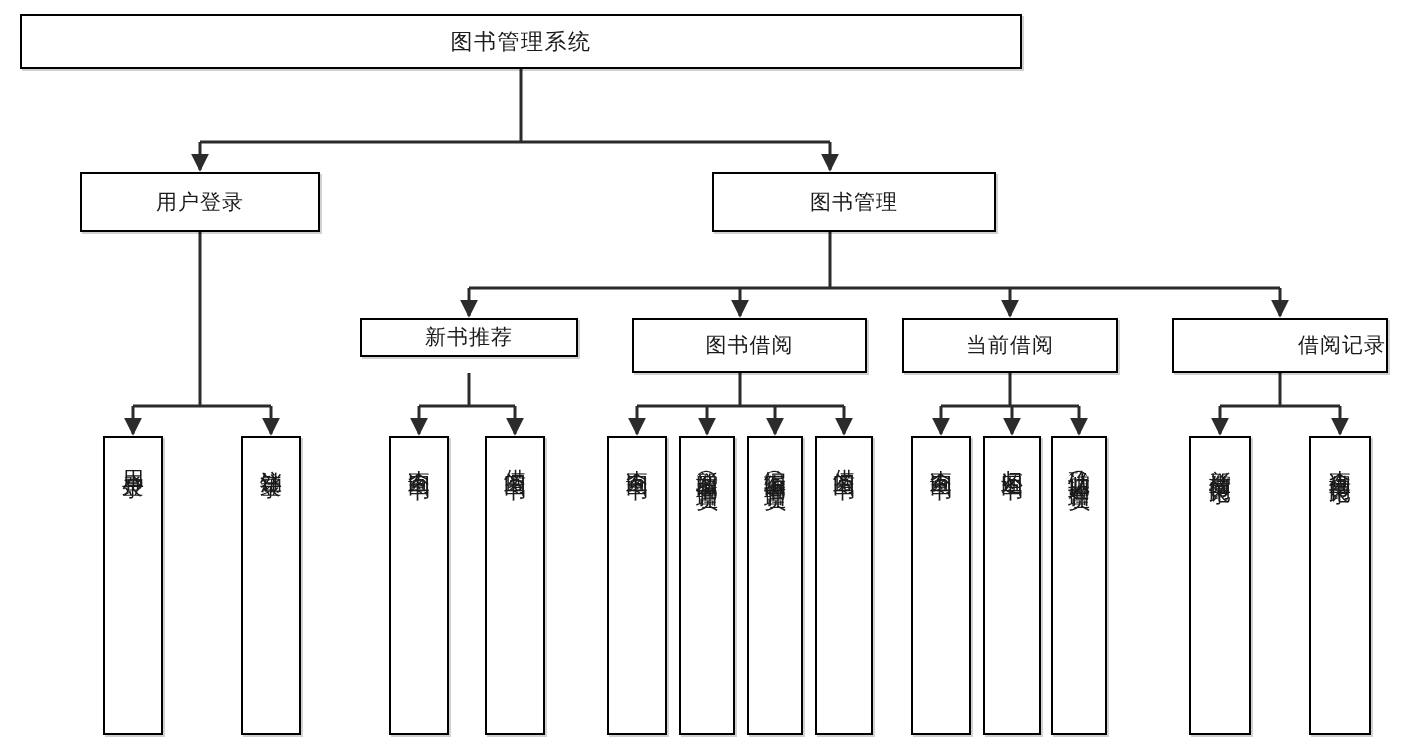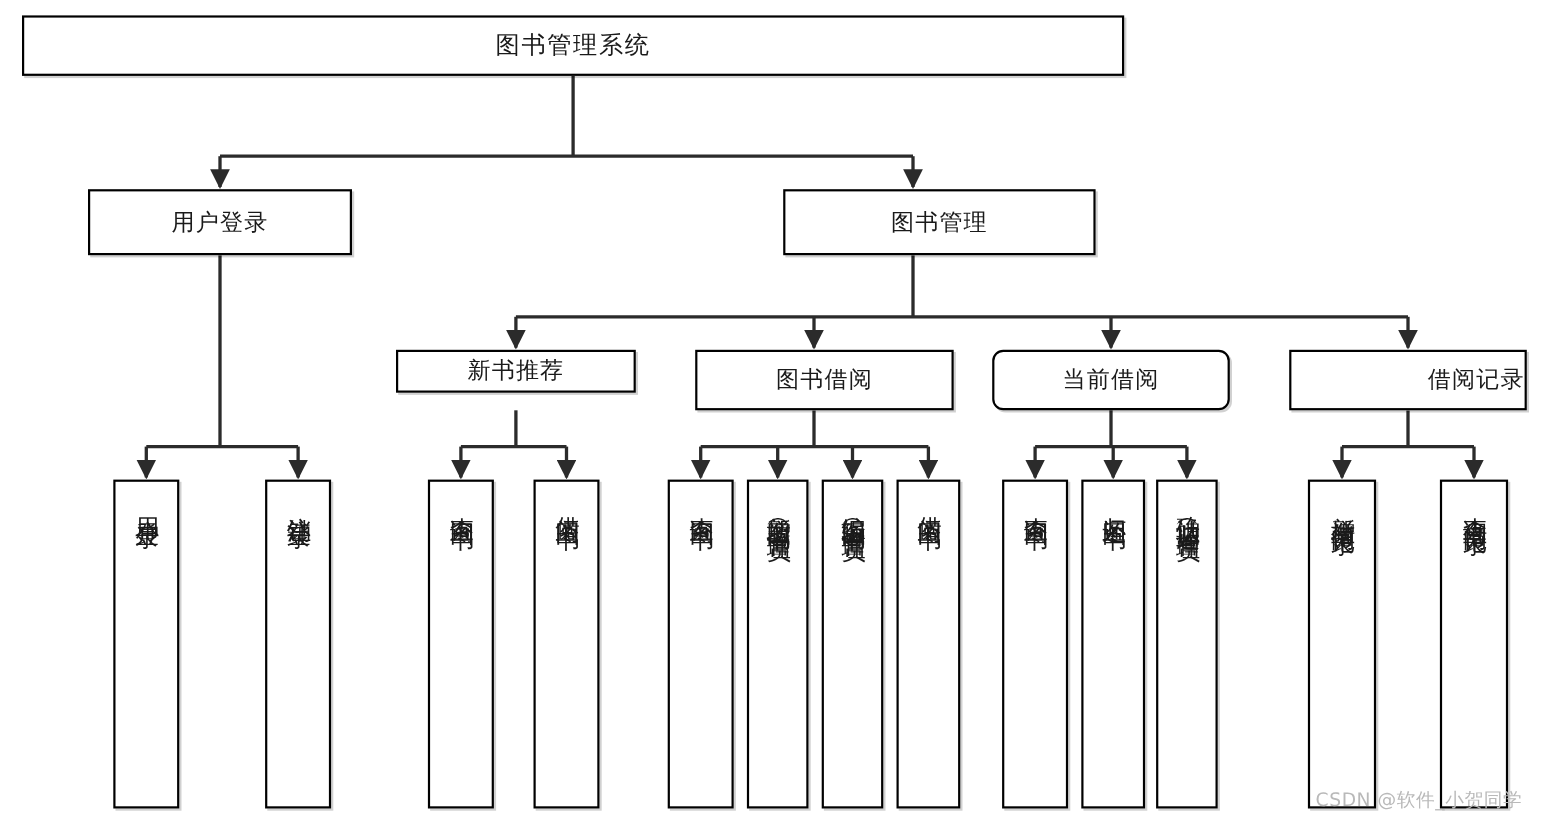--- a/index.html
+++ b/index.html
@@ -132,21 +132,21 @@
       </div>
       <div class="node h" style="left: 712px; top: 172px; width: 284px; height: 60px;">
         <span class="label">图书管理</span>
       </div>
       <div class="node h" style="left: 360px; top: 318px; width: 218px; height: 39px;">
         <span class="label">新书推荐</span>
       </div>
       <div class="node h" style="left: 632px; top: 318px; width: 235px; height: 55px;">
         <span class="label">图书借阅</span>
       </div>
-      <div class="node h" style="left: 902px; top: 318px; width: 216px; height: 55px; border-radius: 10px;">
+      <div class="node h" style="left: 902px; top: 318px; width: 216px; height: 55px;">
         <span class="label">当前借阅</span>
       </div>
       <div class="node h" style="left: 1172px; top: 318px; width: 216px; height: 55px; justify-content: flex-end;">
         <span class="label">借阅记录</span>
       </div>
       <div class="node v" style="left: 103px; top: 436px; width: 60px; height: 299px;">
         <span class="label">用户登录</span>
       </div>
       <div class="node v" style="left: 241px; top: 436px; width: 60px; height: 299px;">
         <span class="label">注销登录</span>
@@ -179,15 +179,14 @@
         <span class="label">确认归还（管理员）</span>
       </div>
       <div class="node v" style="left: 1189px; top: 436px; width: 62px; height: 299px;">
         <span class="label">新增借阅记录</span>
       </div>
       <div class="node v" style="left: 1309px; top: 436px; width: 62px; height: 299px;">
         <span class="label">查询借阅记录</span>
       </div>
     </div>
 
-  <div id="watermark" style="left: 1196px; top: 716px; color: rgb(185, 185, 185);">CSDN @软件_小贺同学</div>
 
 </div>
 
 </body></html>

